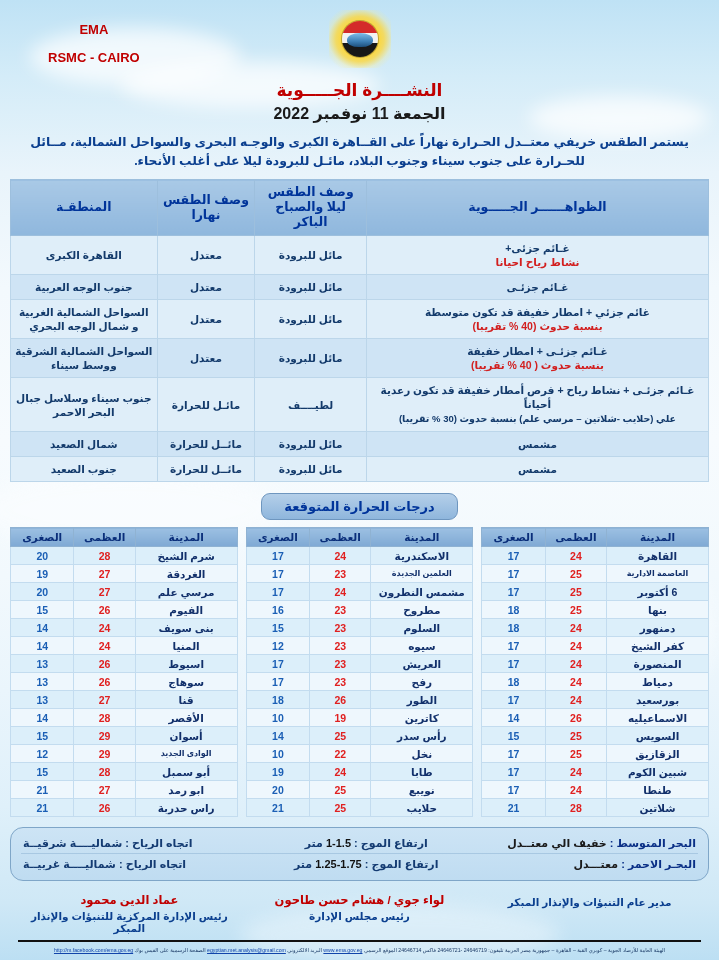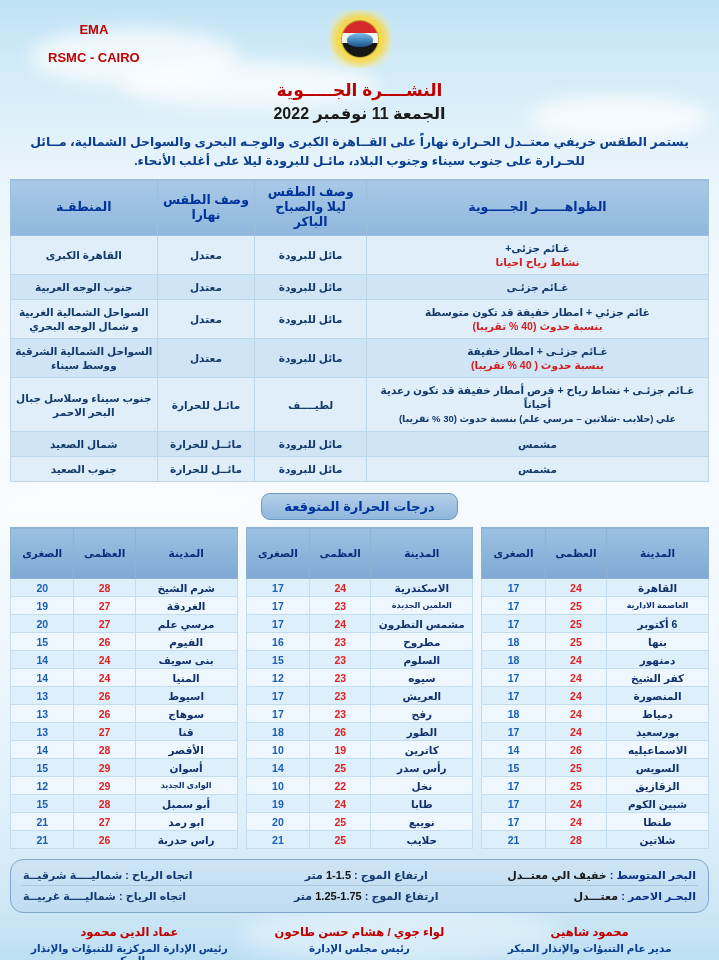--- a/index.html
+++ b/index.html
@@ -175,21 +175,21 @@
     flex: 1;
     border-collapse: collapse;
     border: 1px solid #8fb2d2;
     table-layout: fixed;
   }
   .temp-table th {
     background: linear-gradient(180deg,#9cc0e2 0%, #7fa9d4 100%);
     color: #0a2e7a;
     font-weight: bold;
     font-size: 10.5px;
-    padding: 19px 2px;
+    padding: 3px 2px;
     border: 1px solid #8fb2d2;
   }
   .temp-table td {
     border: 1px solid #c3dcef;
     font-size: 10.5px;
     font-weight: bold;
     padding: 2.5px 3px;
     text-align: center;
     height: 17px;
   }
@@ -600,21 +600,20 @@
       <div class="sea-line">
         <div class="sea-name"><span>البحـر الاحمر :</span> <span class="state">معتـــدل</span></div>
         <div class="sea-wave"><span>ارتفاع الموج :</span> <b>1.75-1.25</b> <span>متر</span></div>
         <div class="sea-wind"><span>اتجاه الرياح :</span> <span>شماليــــة غربيــة</span></div>
       </div>
     </div>
 
   <div class="footer">
     <div class="sign-row" id="sign-row">
         <div class="sign-col">
-          <div class="sign-name">محمود شاهين</div>
           <div class="sign-role">مدير عام التنبؤات والإنذار المبكر</div>
         </div>
         <div class="sign-col">
           <div class="sign-name">لواء جوي / هشام حسن طاحون</div>
           <div class="sign-role">رئيس مجلس الإدارة</div>
         </div>
         <div class="sign-col">
           <div class="sign-name">عماد الدين محمود</div>
           <div class="sign-role">رئيس الإدارة المركزية للتنبؤات والإنذار المبكر</div>
         </div>

